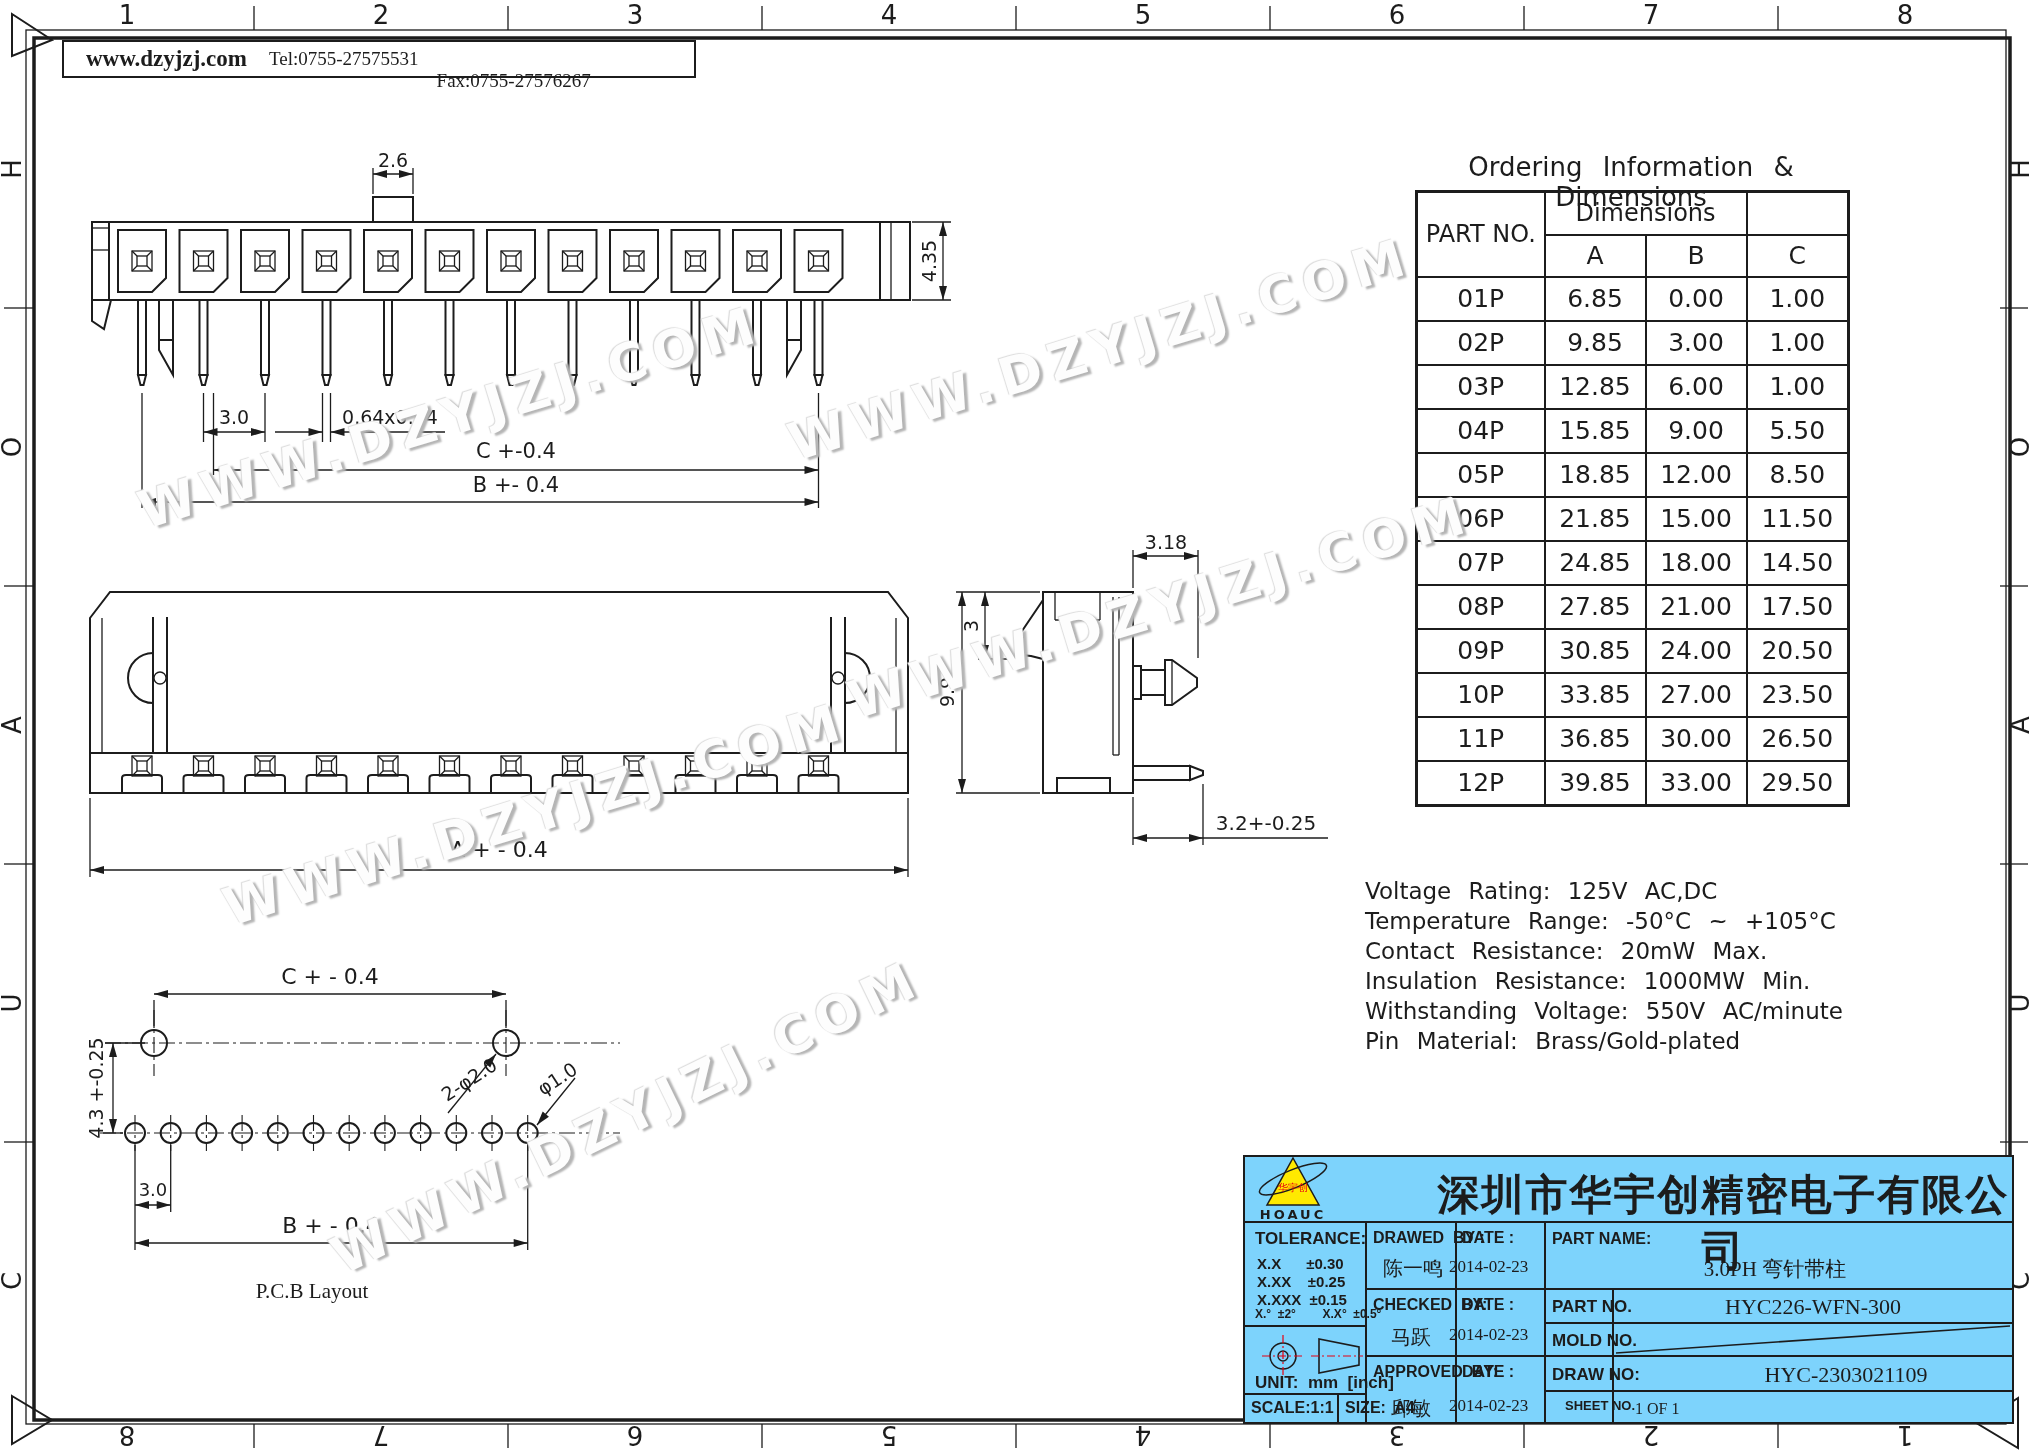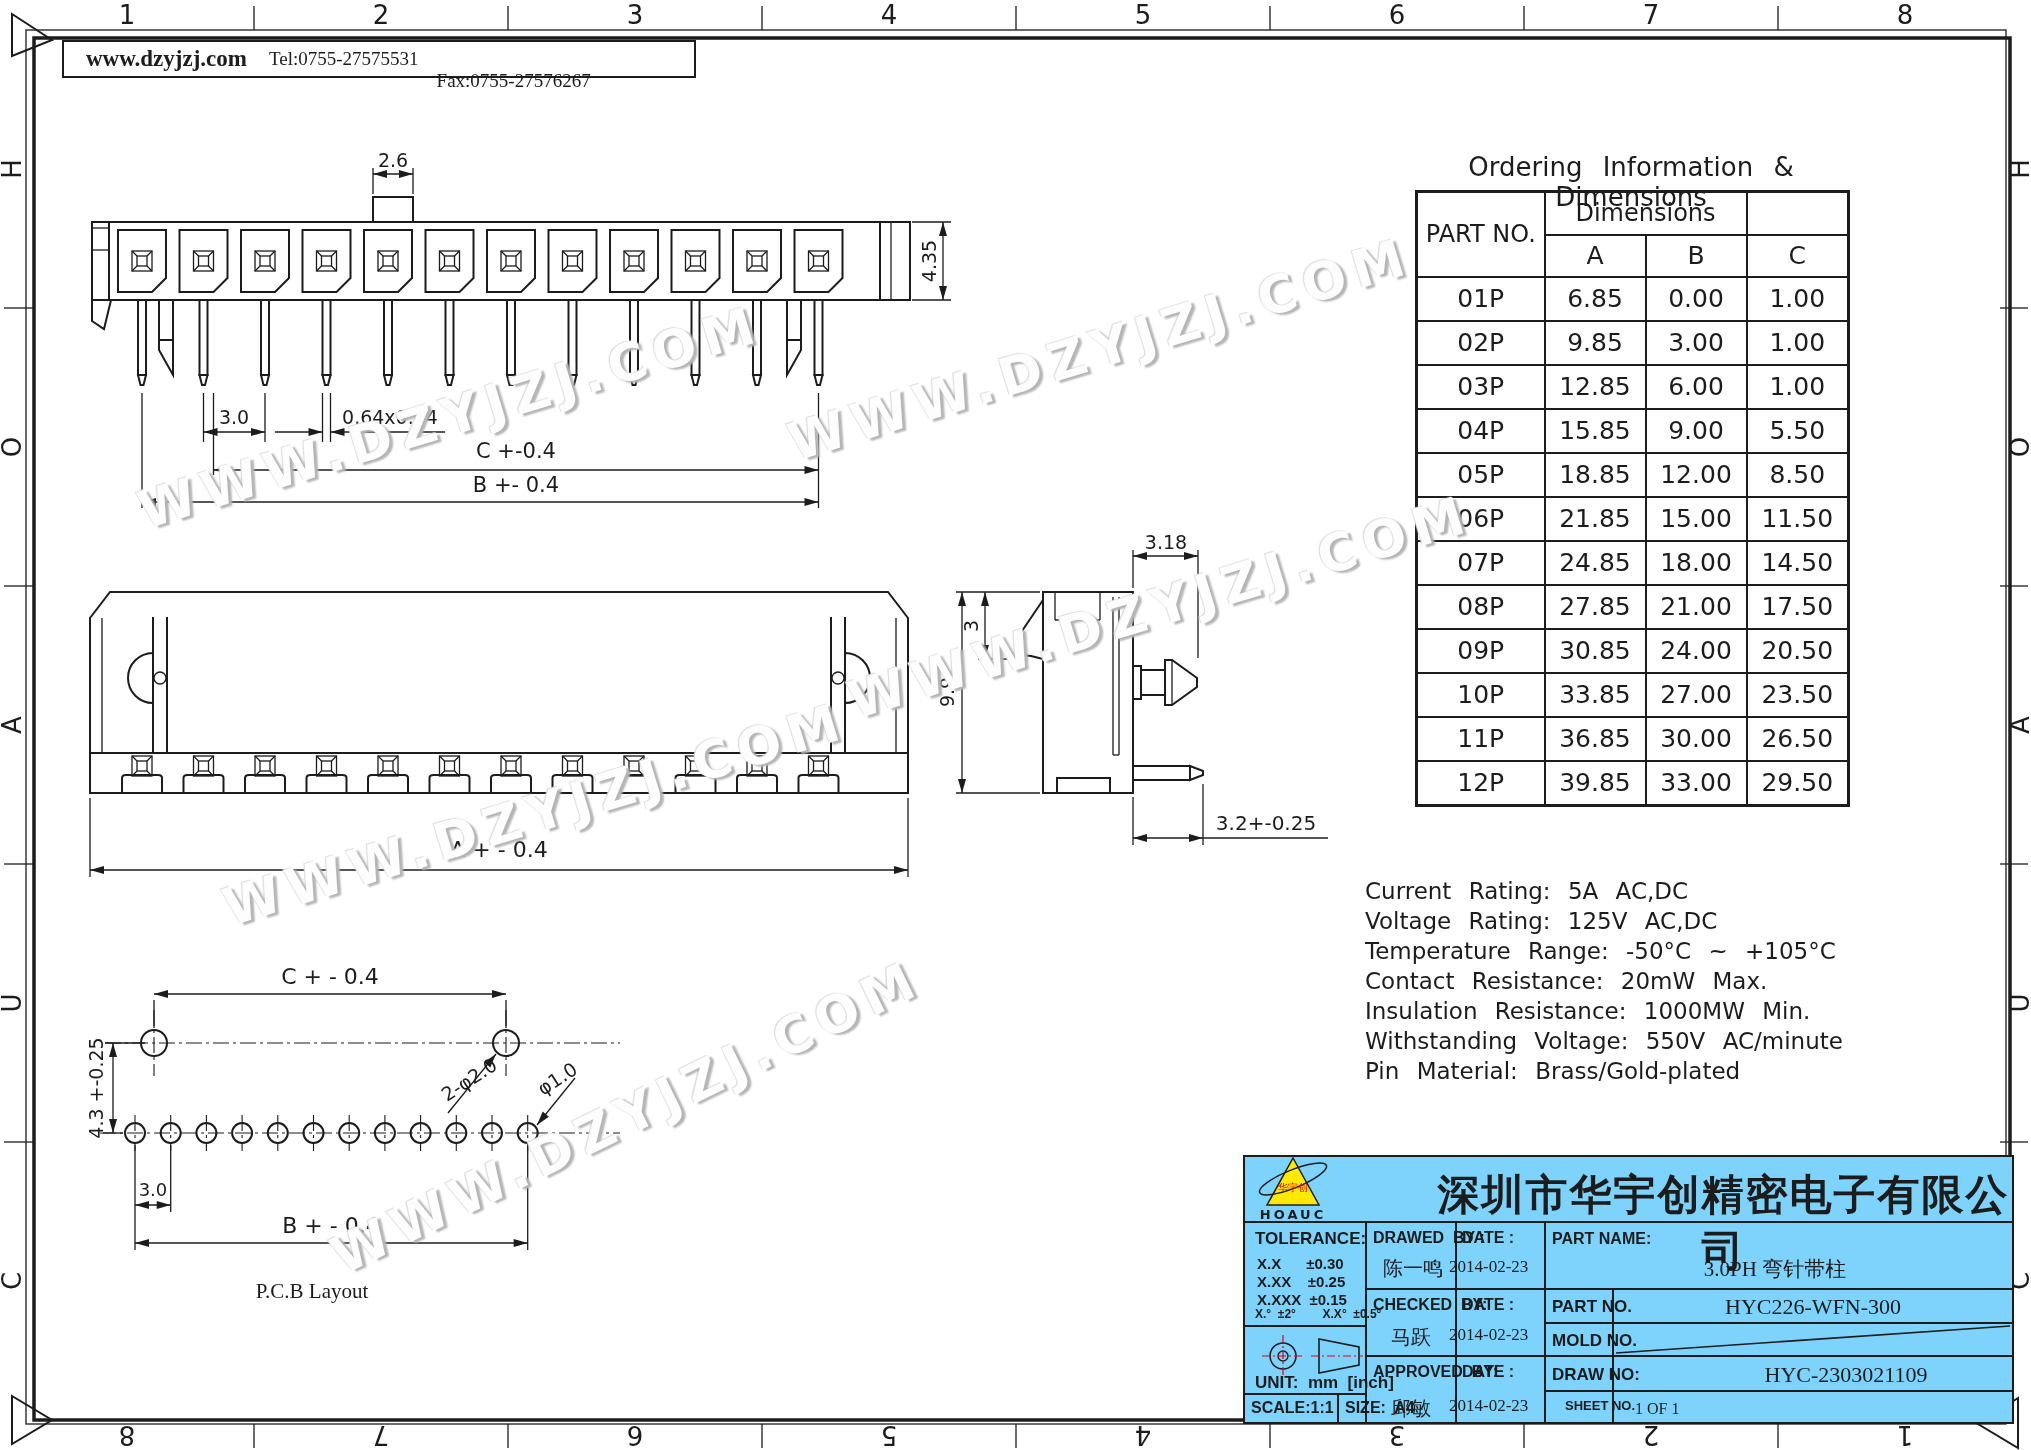--- a/index.html
+++ b/index.html
@@ -436,21 +436,20 @@
         <td>12P</td>
         <td>39.85</td>
         <td>33.00</td>
         <td>29.50</td>
       </tr>
   </tbody>
 </table>
 
 <div class="abs spec" style="z-index:2">
   <div class="spec-lines">
-    <div class="spec-line">Current Rating: 5A AC,DC</div>
     <div class="spec-line">Voltage Rating: 125V AC,DC</div>
     <div class="spec-line">Temperature Range: -50°C ~ +105°C</div>
     <div class="spec-line">Contact Resistance: 20mW Max.</div>
     <div class="spec-line">Insulation Resistance: 1000MW Min.</div>
     <div class="spec-line">Withstanding Voltage: 550V AC/minute</div>
     <div class="spec-line">Pin Material: Brass/Gold-plated</div>
   </div>
 </div>
 
 <div class="abs tb">

